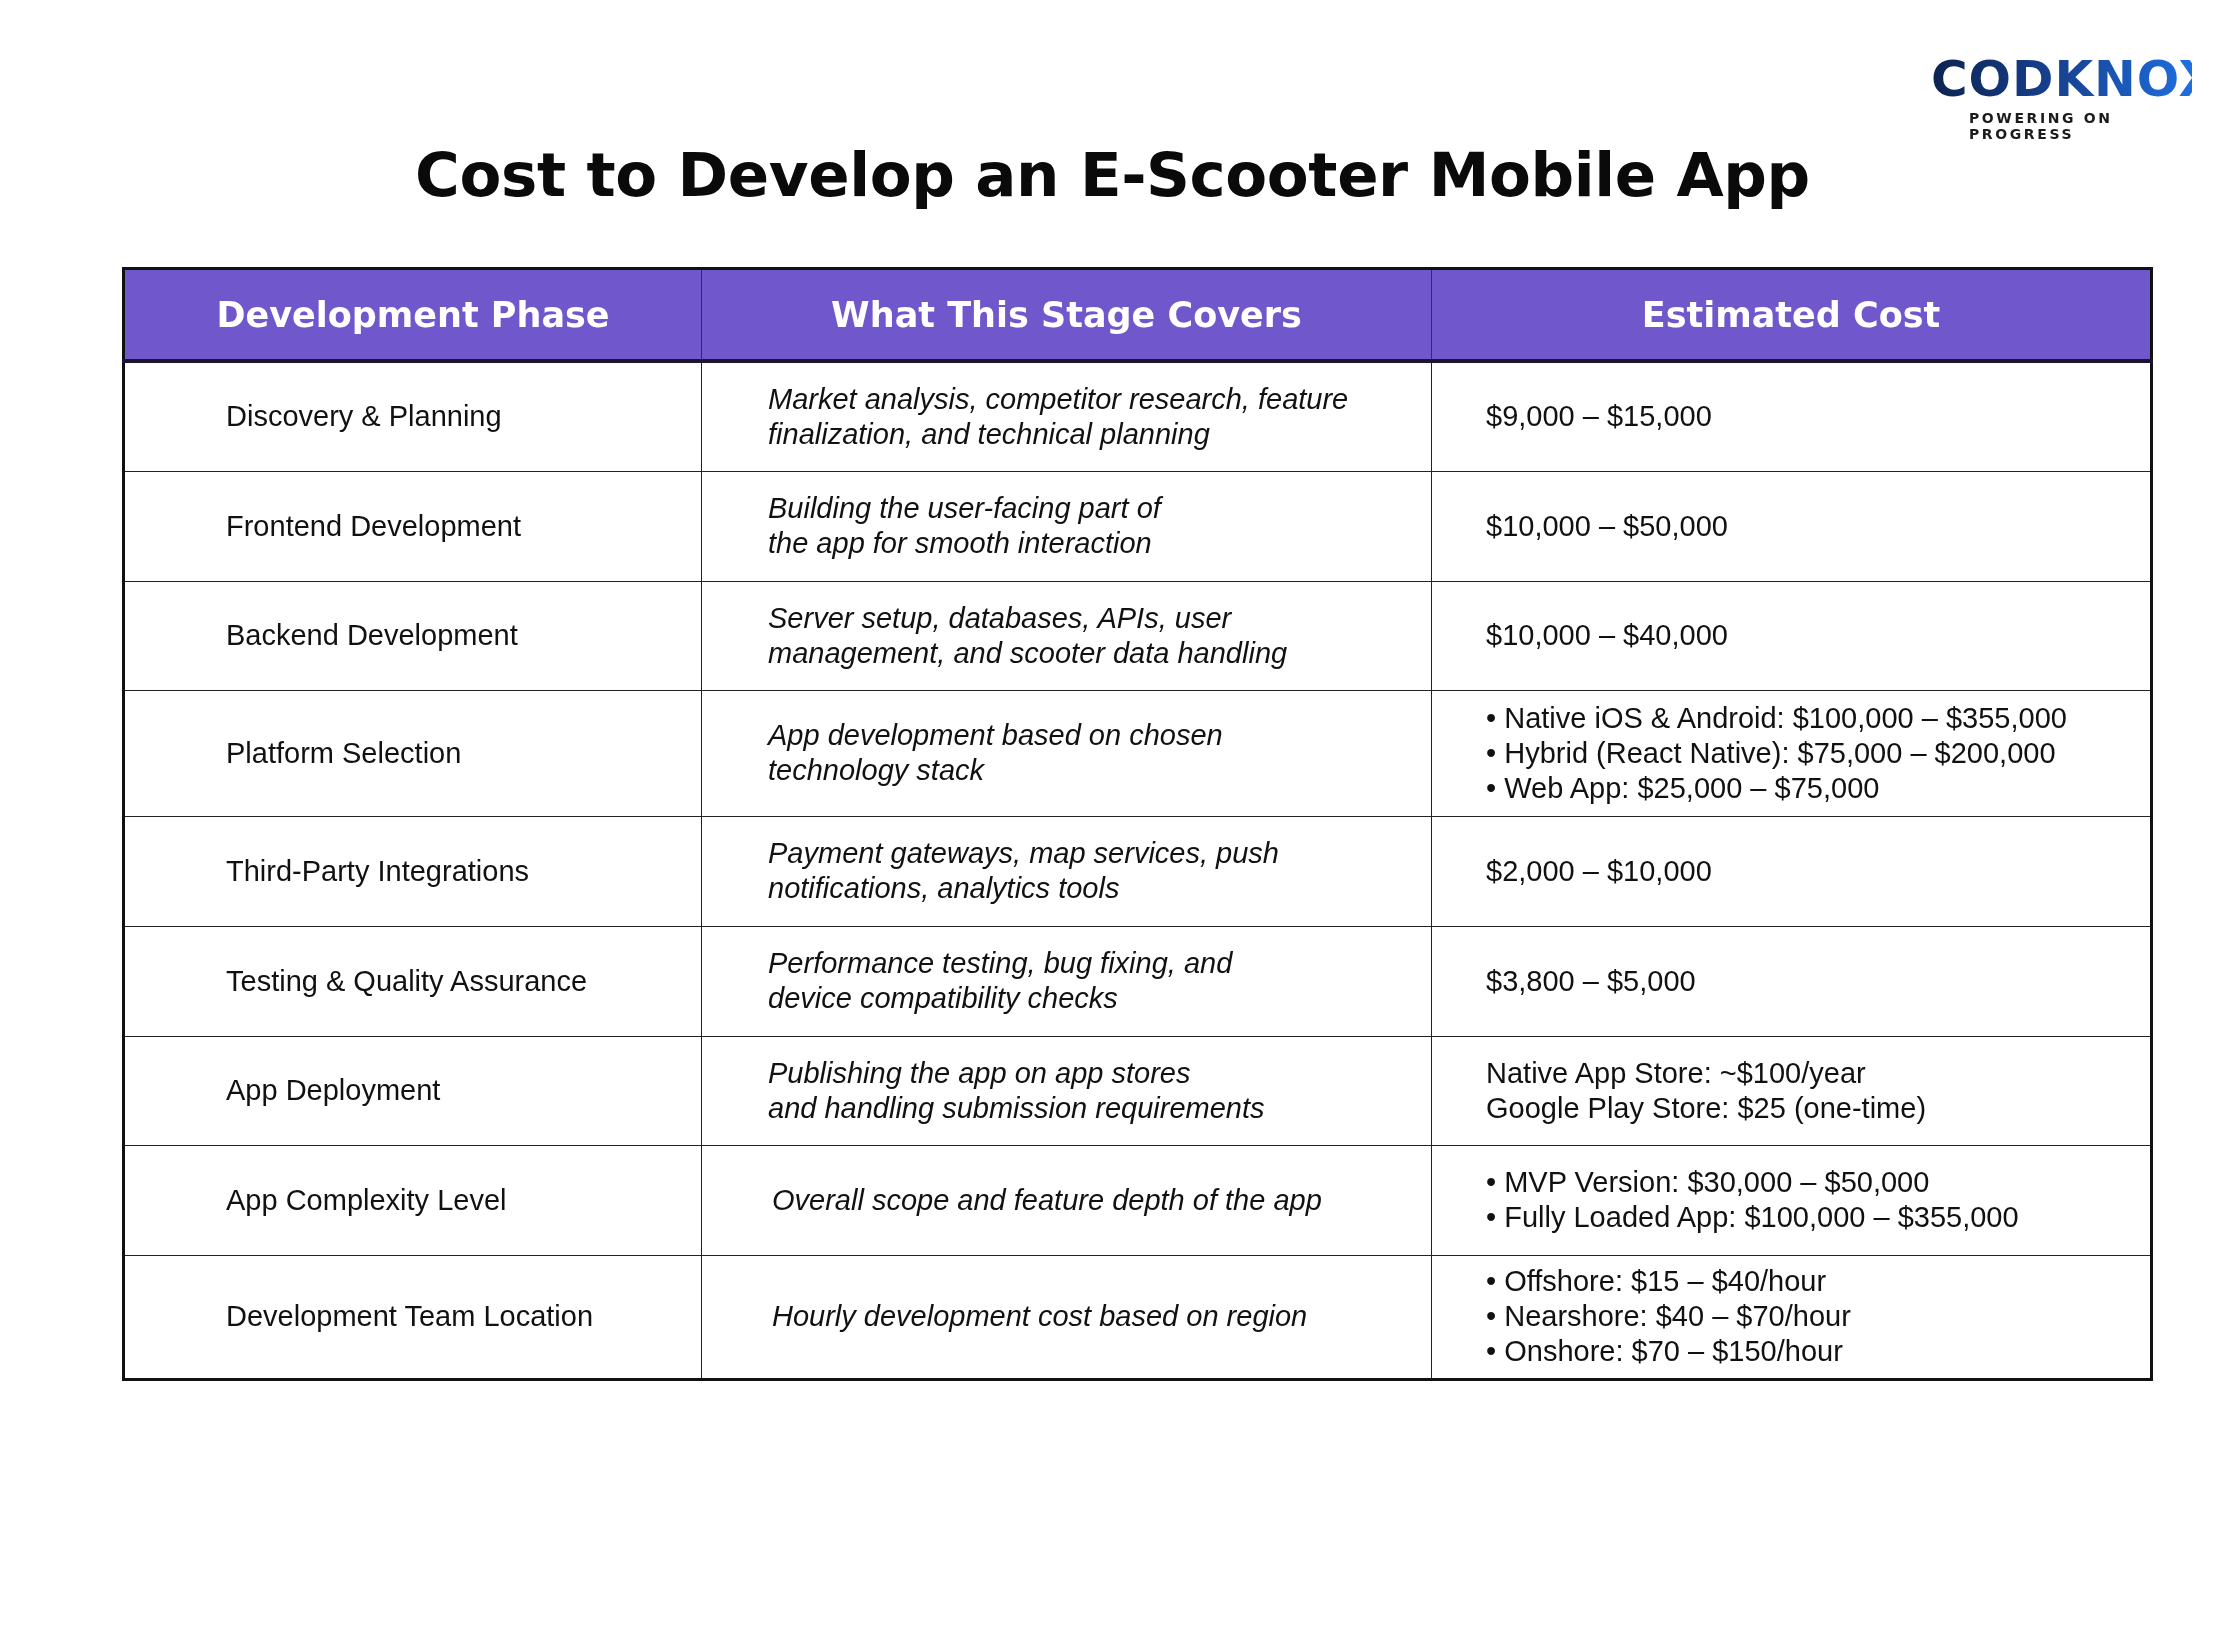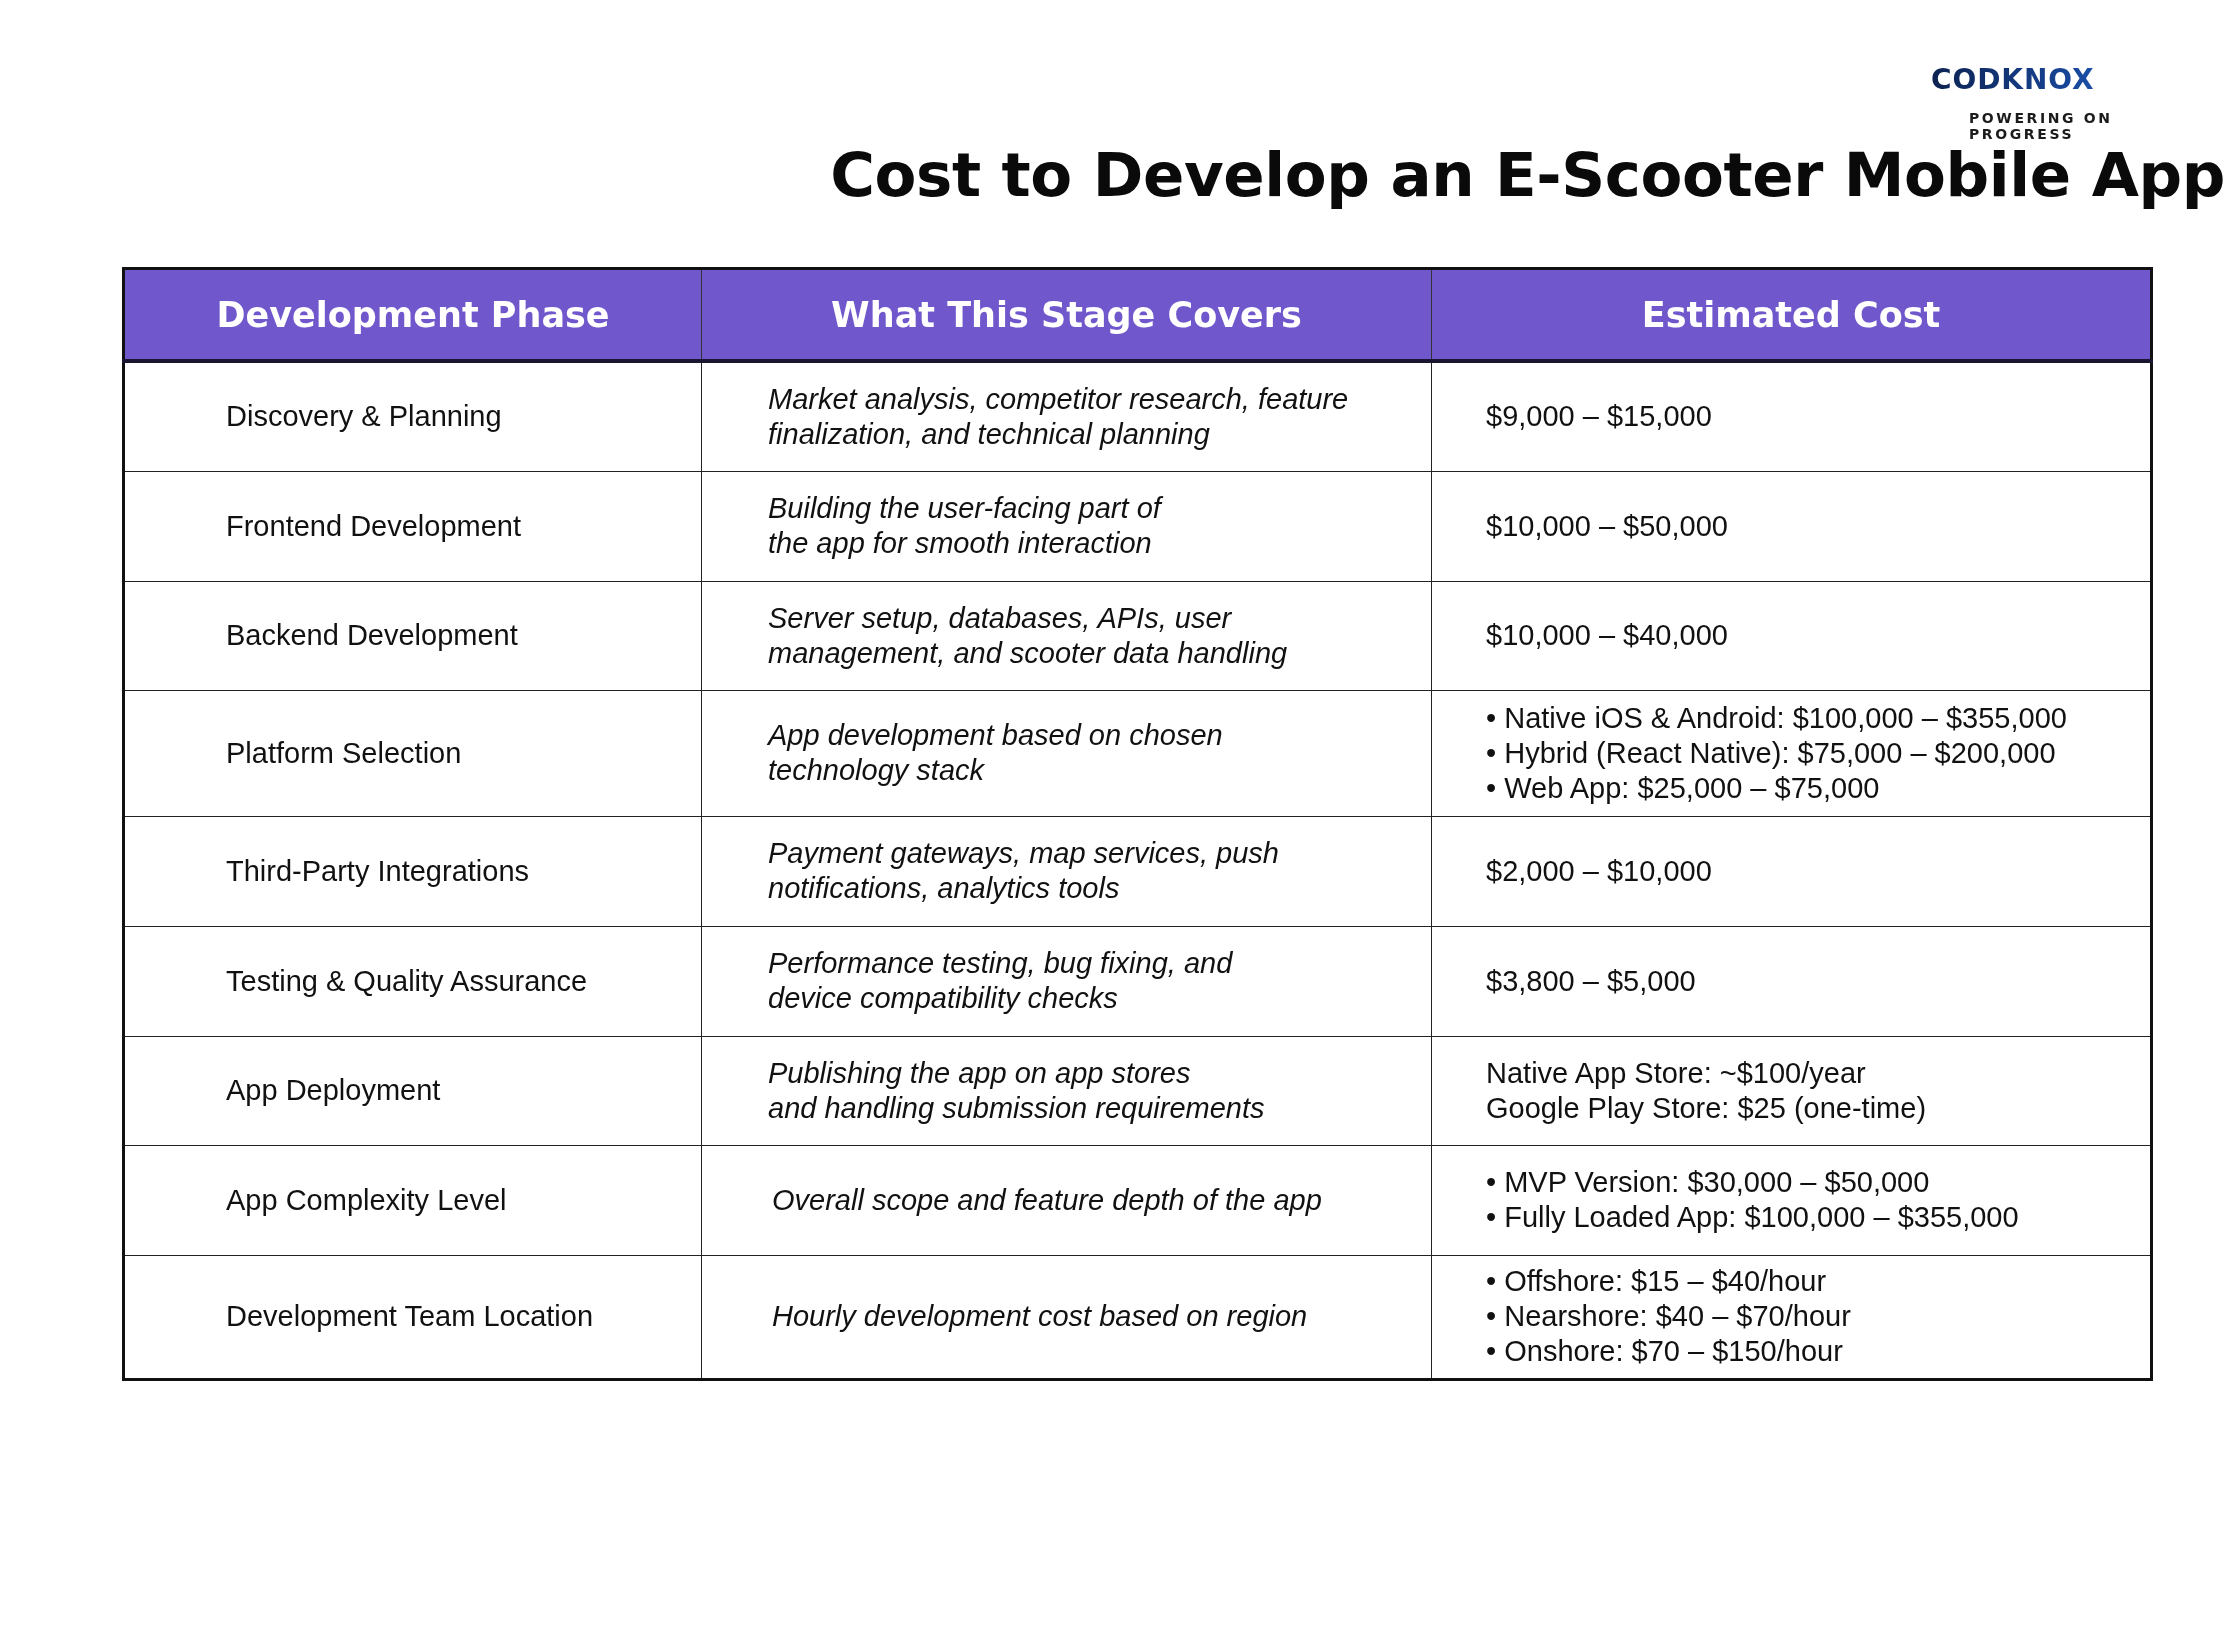--- a/index.html
+++ b/index.html
@@ -1,21 +1,21 @@
 <!DOCTYPE html>
 <html style="font-size:14px"><head>
 <meta charset="utf-8">
 <style>
   html, body { margin:0; padding:0; background:#ffffff; }
   body { width:2225px; height:1645px; position:relative; font-family:"Liberation Sans", sans-serif; color:#111; overflow:hidden; }
   .logo { position:absolute; left:1931px; top:57px; width:261px; height:61px; }
-  .logo-word { font-family:"DejaVu Sans", sans-serif; font-weight:bold; font-size:28px; letter-spacing:0.9px; line-height:45px;
+  .logo-word { font-family:"DejaVu Sans", sans-serif; font-weight:bold; font-size:50px; letter-spacing:0.9px; line-height:45px;
     background:linear-gradient(90deg,#0c2350 0%,#163f8c 45%,#1f6fe0 100%); -webkit-background-clip:text; background-clip:text; color:transparent; }
   .logo-tag { font-family:"DejaVu Sans", sans-serif; font-weight:bold; font-size:14px; letter-spacing:2.6px; color:#1b1b1b; margin-left:38px; margin-top:8px; }
-  .title { position:absolute; left:0; width:2225px; top:139px; text-align:right; font-family:"DejaVu Sans", sans-serif; font-weight:bold; font-size:61px; color:#0a0a0a; letter-spacing:-0.4px; }
+  .title { position:absolute; left:0; width:2225px; top:139px; text-align:center; font-family:"DejaVu Sans", sans-serif; font-weight:bold; font-size:61px; color:#0a0a0a; letter-spacing:-0.4px; }
   table { position:absolute; left:122px; top:267px; width:2028px; border-collapse:collapse; border:3.5px solid #111; table-layout:fixed; }
   th { background:#7157cc; color:#fff; font-family:"DejaVu Sans", sans-serif; font-weight:bold; font-size:35px; height:89px; border-right:1.7px solid #333; border-bottom:4.3px solid #1a1530; text-align:center; padding:0; }
   td { border:1.7px solid #222; font-size:29px; line-height:35px; vertical-align:middle; padding:0; color:#111; }
   td.phase { padding-left:101px; }
   td.covers { padding-left:66px;font-style:italic; }
   td.covers.pad2 { padding-left:70px; }
   td.cost { padding-left:54px; }
   .col1 { width:578px; } .col2 { width:730px; } .col3 { width:720px; }
   .bl { display:block; }
 </style>

